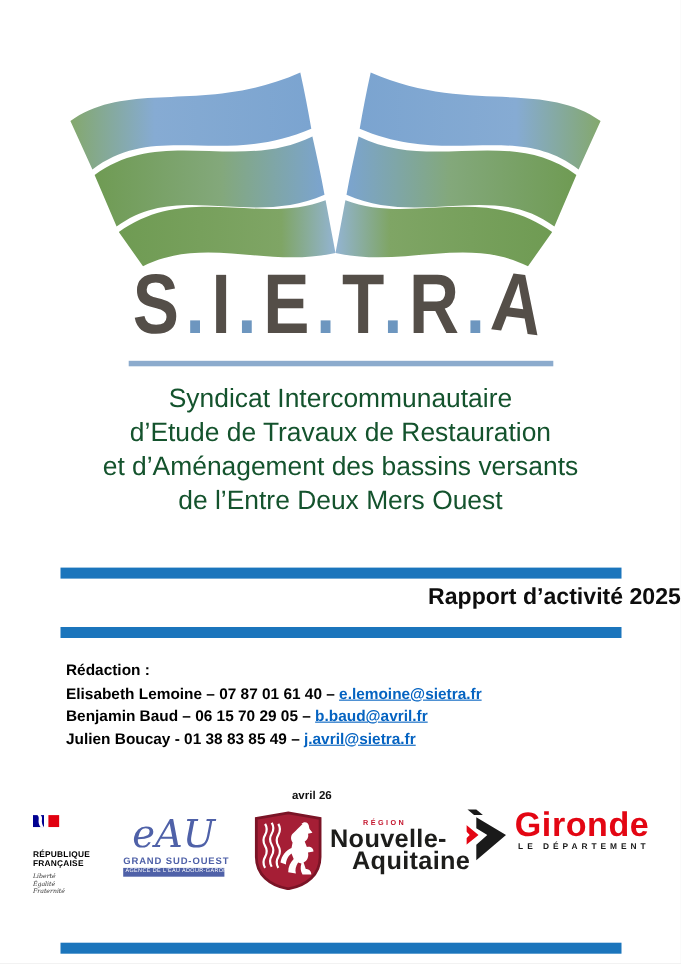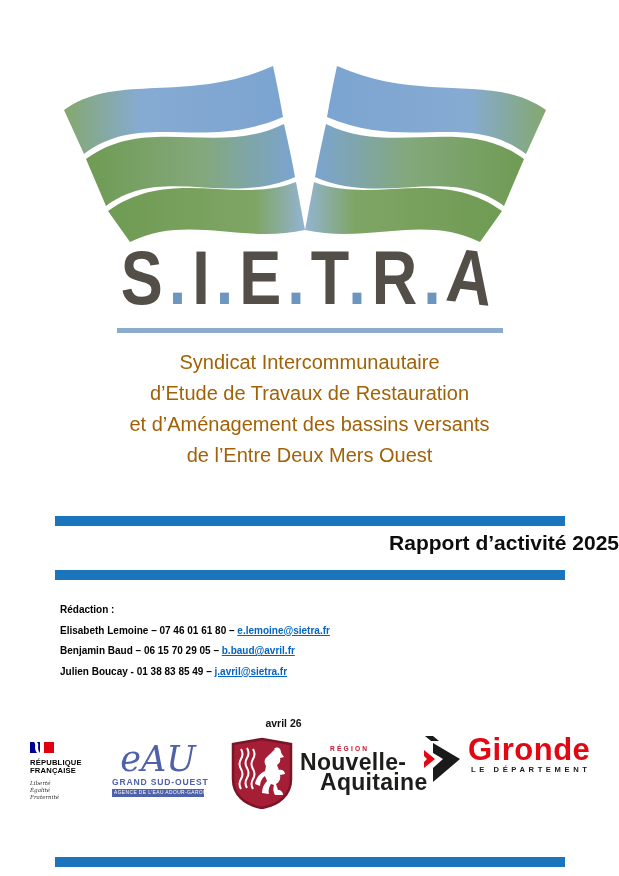--- a/index.html
+++ b/index.html
@@ -14,42 +14,42 @@
     position:absolute;left:0;top:252px;width:100%;text-align:center;
     font-weight:bold;font-size:63px;letter-spacing:6px;line-height:64px;
     color:#544e48;transform:scaleY(1.22);transform-origin:50% 100%;
     white-space:nowrap;
   }
   .sietra .dot{color:#6d96bf;}
   .sietra .tilt{display:inline-block;transform:rotate(6deg);}
   .sietra-underline{position:absolute;left:117px;top:328px;width:386px;height:5px;background:#8cabcd;}
   .org-subtitle{
     position:absolute;left:0;top:347px;width:100%;text-align:center;
-    font-size:20px;line-height:31px;color:#a16207;
+    font-size:24px;line-height:31px;color:#14532d;
   }
   
   .bar{position:absolute;left:55px;width:510px;height:10px;background:#1b75bc;}
   .bar.top{top:516px;}
   .bar.bottom{top:570px;}
   .bar.footer{top:857px;}
   .report-title{
     position:absolute;left:0;top:531px;width:100%;text-align:right;
     font-size:21px;font-weight:bold;color:#0d0d0d;
   }
   
-  .redaction{position:absolute;left:60px;top:604px;font-size:10px;font-weight:bold;color:#000;}
+  .redaction{position:absolute;left:60px;top:604px;font-size:14px;font-weight:bold;color:#000;}
   .redaction p{margin:0 0 9.5px 0;line-height:11px;}
   .redaction a{color:#0563c1;text-decoration:underline;font-weight:bold;}
   .date-label{
     position:absolute;left:0;top:717px;width:100%;text-align:center;
     font-size:10.5px;font-weight:bold;margin-left:-26px;
   }
   
   .rf-logo{position:absolute;left:30px;top:739px;width:70px;}
-  .rf-name{font-size:7.6px;font-weight:bold;line-height:8.4px;letter-spacing:.2px;color:#000;margin-top:2px;}
+  .rf-name{font-size:7.6px;font-weight:bold;line-height:8.4px;letter-spacing:.2px;color:#000;margin-top:16px;}
   .rf-motto{font-family:"DejaVu Serif",serif;font-style:italic;font-size:5.6px;line-height:7px;color:#333;margin-top:4px;}
   .eau-logo{position:absolute;left:112px;top:742px;width:92px;text-align:center;color:#4f61a8;}
   .eau-word{font-family:"DejaVu Serif",serif;font-style:italic;font-weight:normal;font-size:35px;line-height:34px;}
   .eau-region{font-size:8.6px;letter-spacing:.8px;font-weight:bold;margin-top:1px;white-space:nowrap;}
   .eau-banner{background:#4f61a8;color:#fff;font-size:4.9px;letter-spacing:.4px;padding:1.5px 2px;margin-top:1.5px;white-space:nowrap;}
   .na-logo{position:absolute;left:230px;top:737px;display:flex;}
   .na-text{margin-left:6px;padding-top:8px;}
   .na-region{color:#c4152d;font-size:6.6px;letter-spacing:2.2px;font-weight:bold;margin-left:30px;}
   .na-name{font-size:23px;font-weight:bold;color:#1d1d1b;line-height:20px;letter-spacing:.3px;}
   .na-name .l2{margin-left:20px;}
@@ -103,21 +103,21 @@
       <div>de l’Entre Deux Mers Ouest</div>
     </div>
 
   <div class="bar top"></div>
   <div class="report-title">Rapport d’activité 2025</div>
   <div class="bar bottom"></div>
 
   <div class="redaction">
     <p>Rédaction :</p>
     <div id="contact-lines">
-        <p><span>Elisabeth Lemoine – 07 46 01 61 80 – </span><a href="#">e.lemoine@sietra.fr</a></p>
+        <p><span>Elisabeth Lemoine – 07 87 01 61 40 – </span><a href="#">e.lemoine@sietra.fr</a></p>
         <p><span>Benjamin Baud – 06 15 70 29 05 – </span><a href="#">b.baud@avril.fr</a></p>
         <p><span>Julien Boucay - 01 38 83 85 49 – </span><a href="#">j.avril@sietra.fr</a></p>
       </div>
   </div>
 
   <div class="date-label">avril 26</div>
 
   <div class="rf-logo">
     <svg width="24" height="11" viewBox="0 0 24 11">
       <rect x="0" y="0" width="10" height="11" fill="#000091"></rect>

